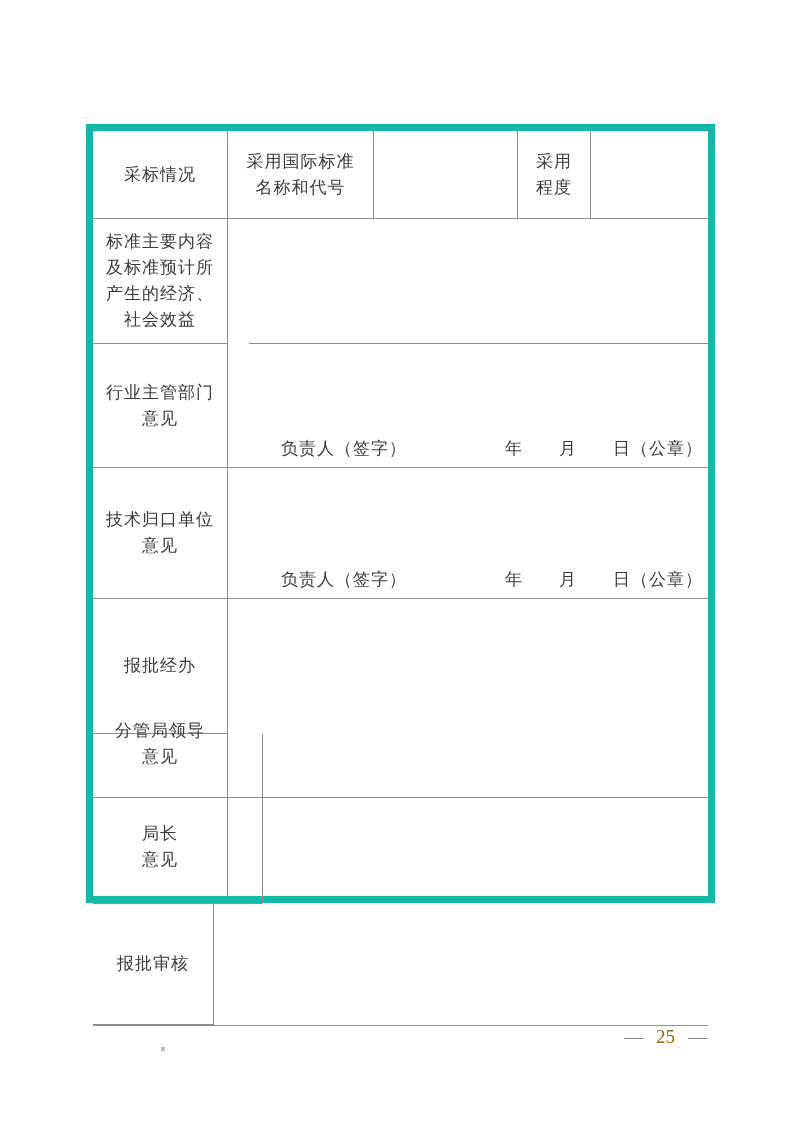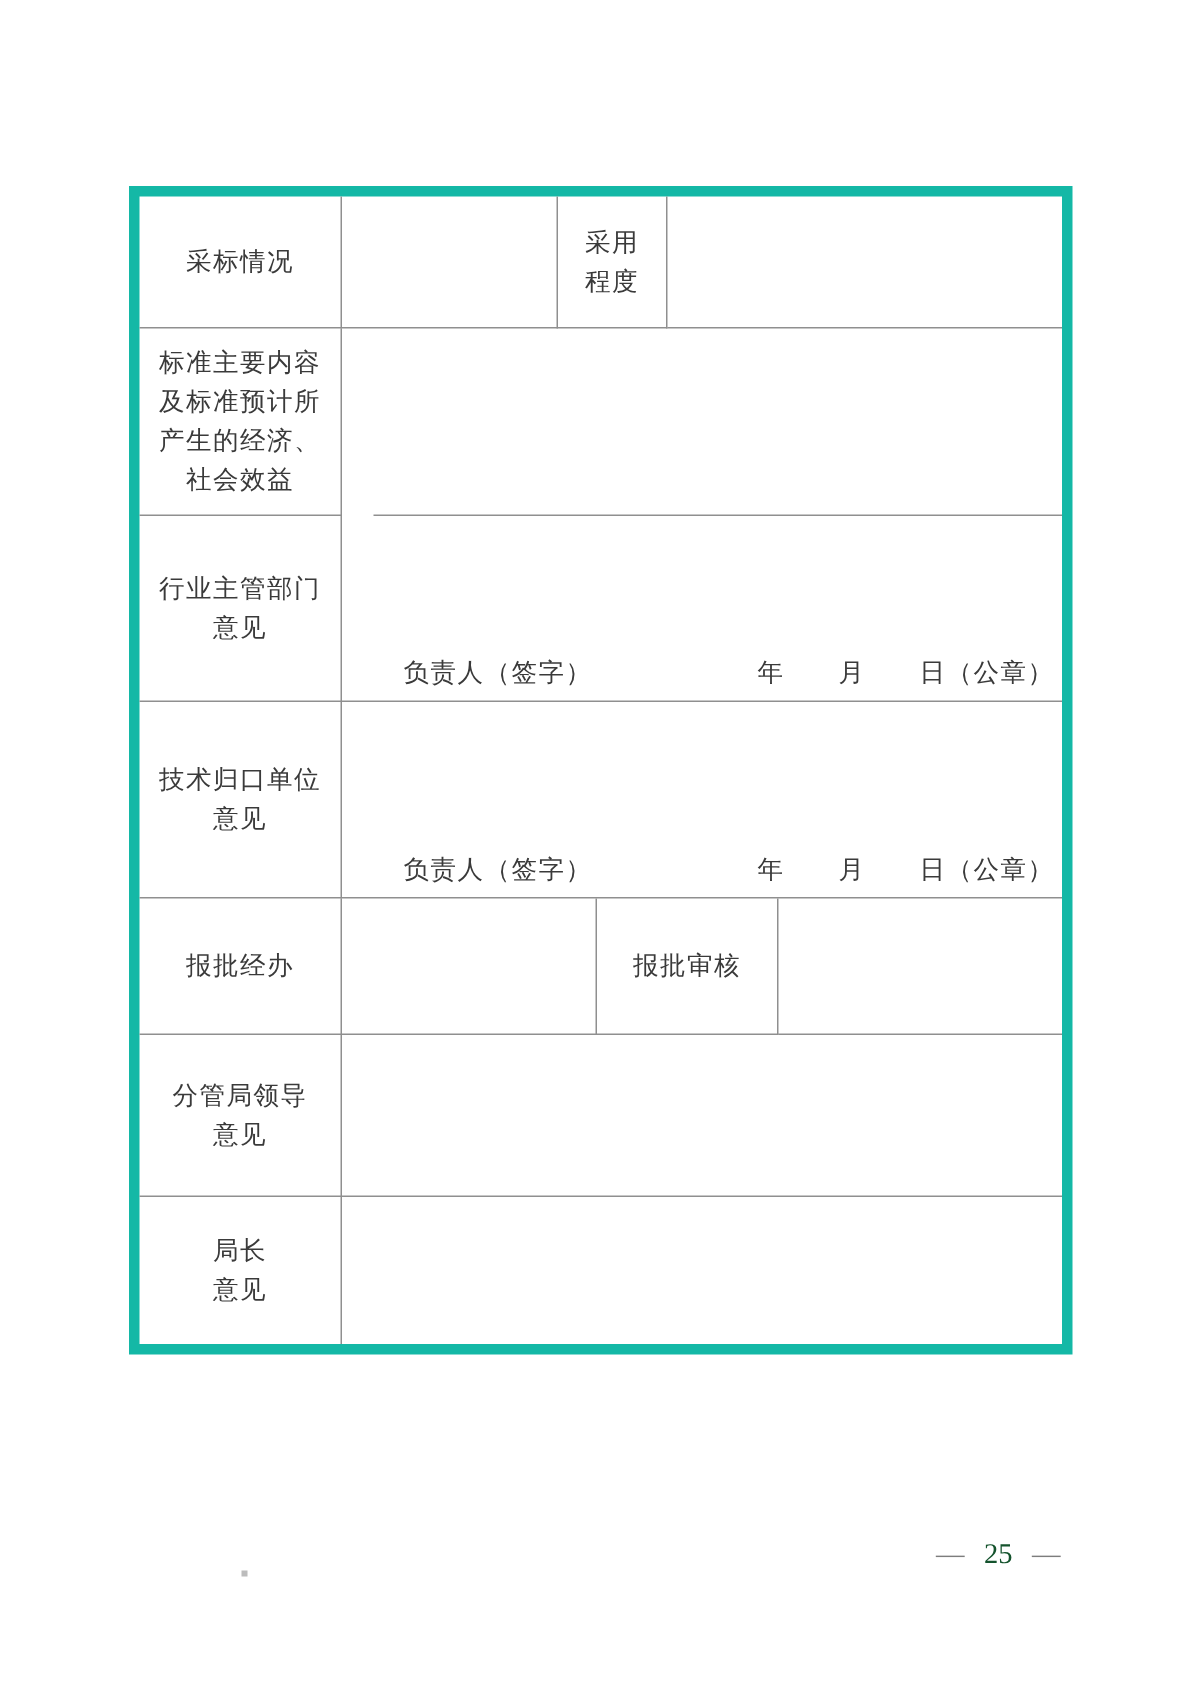--- a/index.html
+++ b/index.html
@@ -42,63 +42,67 @@
   .w144 { width:144px; flex:0 0 144px; }
   .w73  { width:73px;  flex:0 0 73px;  }
   .w170 { width:170px; flex:0 0 170px; }
   .w121 { width:121px; flex:0 0 121px; }
   .w191 { width:191px; flex:0 0 191px; }
   .w142 { width:142px; flex:0 0 142px; }
   .h88  { height:88px;  }
   .h125 { height:125px;gap:21px; }
   .h124 { height:124px; }
   .h131 { height:131px; }
-  .h91  { height:91px;  }
+  .h91  { height:91px;flex-direction:column;  }
   .h108 { height:108px; }
   .h98  { height:98px;  }
   .h93  { height:93px;  }
   .sig-line {
     position:absolute;
-    left:41px; right:5px; bottom:7px;
+    left:53px; right:5px; bottom:7px;
     display:flex;
     justify-content:space-between;
     font-size:17px;
     letter-spacing:1px;
     white-space:nowrap;
     text-align:center;
   }
   .page-number {
     position:absolute;
     top:1026px;
     right:86px;
     font-size:19px;
     color:#333333;
     display:flex;
     align-items:center;
   }
   .page-number .dash {
     color:#7d7d7d;
     letter-spacing:0;
   }
-  .page-number .num { margin:0 13px; color:#14532d; }
+  .page-number .num { margin:0 13px; color:#a16207; }
   .speck {
     position:absolute;
     left:161px; top:1047px;
     width:4px; height:4px;
     background:#bcbcbc;
   }
 </style>
 </head>
 <body>
 
 <div class="form-table">
 
   <div class="row h88">
     <div class="cell label-cell w135">
       <span>采标情况</span>
+    </div>
+    <div class="cell label-cell w146">
+      <span>采用国际标准</span>
+      <span>名称和代号</span>
     </div>
     <div class="cell blank-cell w144"></div>
     <div class="cell label-cell w73">
       <span>采用</span>
       <span>程度</span>
     </div>
     <div class="cell blank-cell flex1"></div>
   </div>
 
   <div class="row h125">

